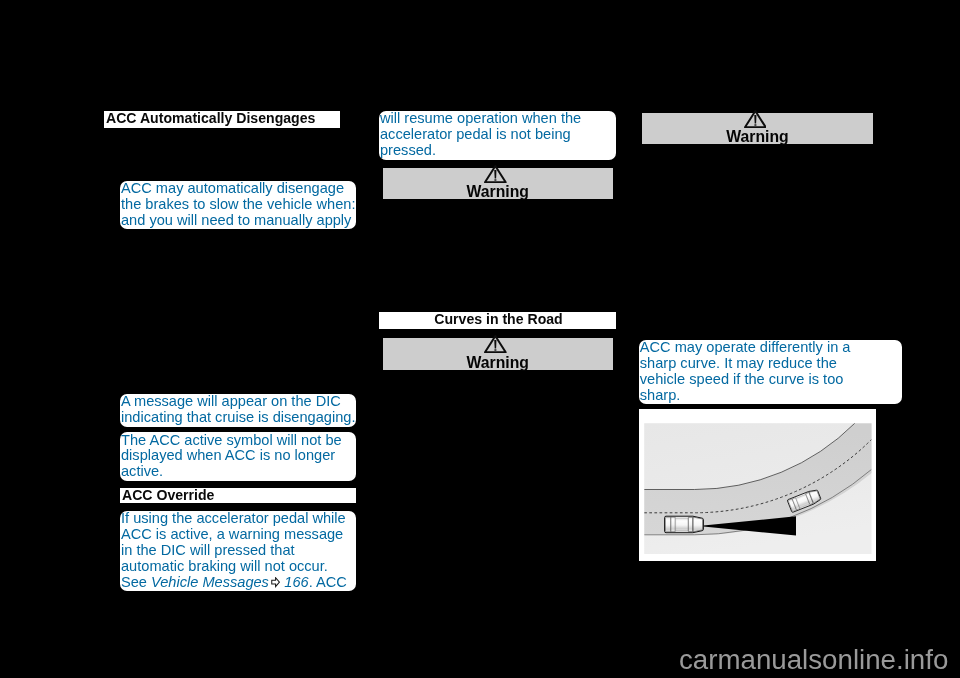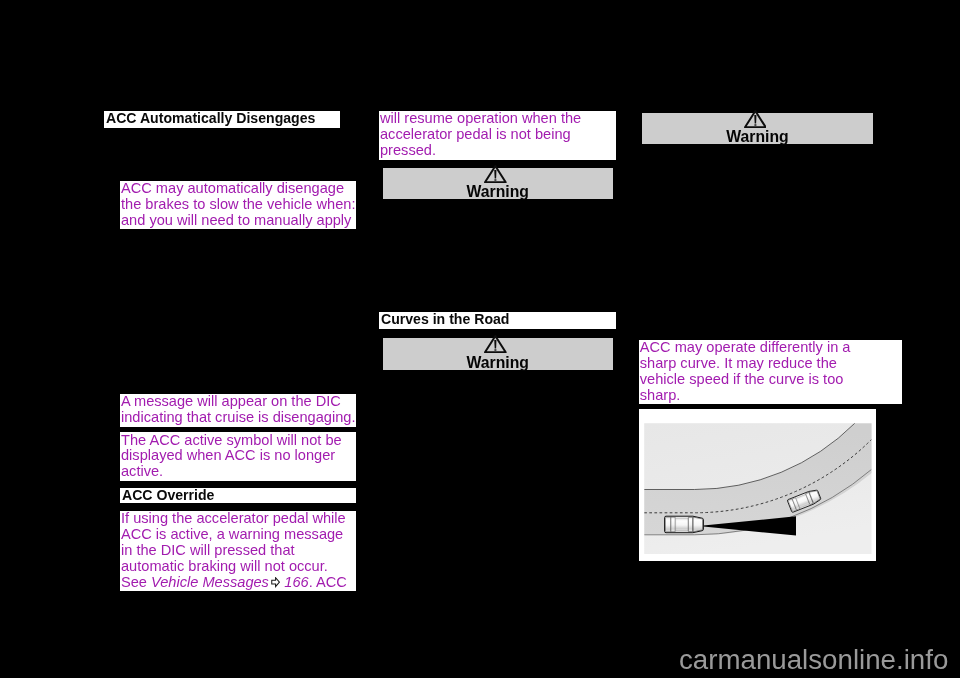--- a/index.html
+++ b/index.html
@@ -1,22 +1,22 @@
 <!DOCTYPE html>
 <html><head>
 <meta charset="utf-8">
 <title>ACC Automatically Disengages - vehicle owner manual page</title>
 <style>
   html,body{margin:0;padding:0;background:#000;}
   body{width:960px;height:678px;overflow:hidden;position:relative;
        font-family:"Liberation Sans",sans-serif;}
   .page{position:absolute;left:0;top:0;width:960px;height:678px;background:#000;}
 
-  .tbox{position:absolute;background:#fff;color:#a21caf;box-sizing:border-box;
-        filter:opacity(1);overflow:hidden;}
+  .tbox{position:absolute;background:#fff;color:#0369a1;box-sizing:border-box;
+        filter:opacity(1);overflow:hidden;border-radius:7px;}
   .tbox .ln{font-size:14.6px;line-height:15.85px;white-space:nowrap;padding-left:1px;}
   .tbox .ln.first{margin-top:0.45px;}
 
   .hbox{position:absolute;background:#fff;color:#0a0a0a;box-sizing:border-box;
         filter:opacity(1);overflow:hidden;}
   .hbox .hln{font-size:14.1px;font-weight:bold;line-height:16px;white-space:nowrap;
         padding-left:2px;margin-top:-0.6px;}
 
   .warnbox{position:absolute;background:#cdcdcd;color:#050505;box-sizing:border-box;
         display:flex;align-items:center;justify-content:center;filter:opacity(1);flex-direction:column;}
@@ -71,21 +71,21 @@
     <div class="ln">pressed.</div>
   </div>
   <div class="warnbox" style="left:382.5px;top:168.1px;width:230.5px;height:31.3px;">
     <svg class="wicon" viewBox="0 0 22.7 18.2">
         <path d="M11.35 1.0 L21.7 17.2 L1.0 17.2 Z" fill="none" stroke="#0d0d0d" stroke-width="2.0" stroke-linejoin="round"></path>
         <path d="M10.25 4.95 L12.45 4.95 L12.15 13.4 L10.7 13.4 Z" fill="#0d0d0d"></path>
         <rect x="10.4" y="14.35" width="2.0" height="1.35" fill="#0d0d0d"></rect>
       </svg>
     <span class="wlabel">Warning</span>
   </div>
-  <div class="hbox" style="left:379px;top:311.8px;width:237px;height:17.6px;">
+  <div class="hbox" style="left:379px;top:311.8px;width:237px;height:17.6px;text-align:center;">
     <div class="hln">Curves in the Road</div>
   </div>
   <div class="warnbox" style="left:382.5px;top:338.0px;width:230.5px;height:32.0px;">
     <svg class="wicon" viewBox="0 0 22.7 18.2">
         <path d="M11.35 1.0 L21.7 17.2 L1.0 17.2 Z" fill="none" stroke="#0d0d0d" stroke-width="2.0" stroke-linejoin="round"></path>
         <path d="M10.25 4.95 L12.45 4.95 L12.15 13.4 L10.7 13.4 Z" fill="#0d0d0d"></path>
         <rect x="10.4" y="14.35" width="2.0" height="1.35" fill="#0d0d0d"></rect>
       </svg>
     <span class="wlabel">Warning</span>
   </div>

